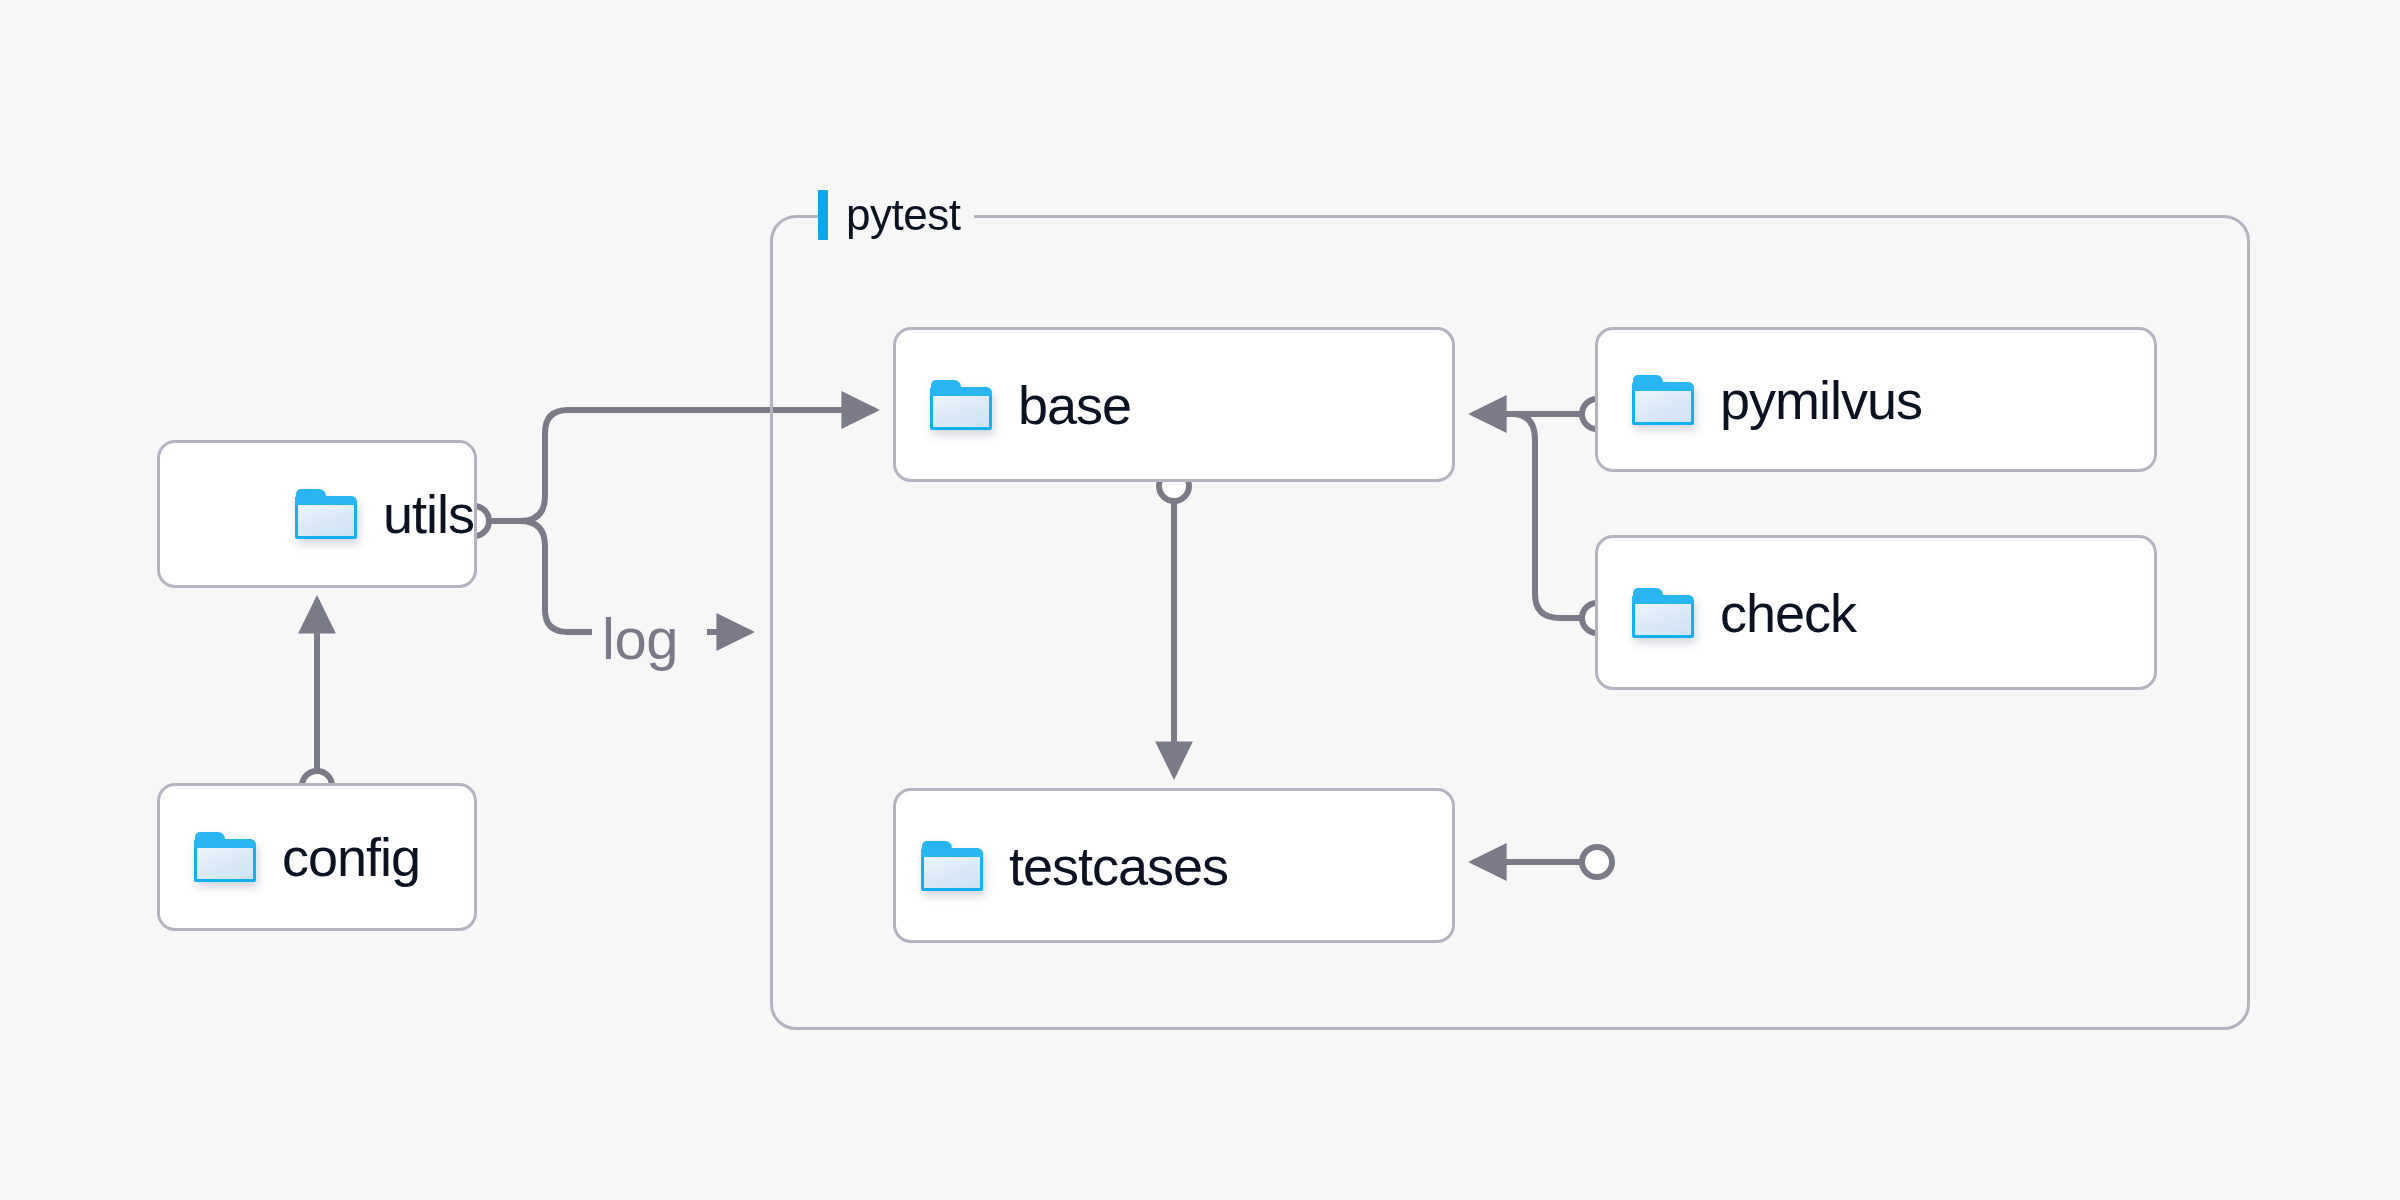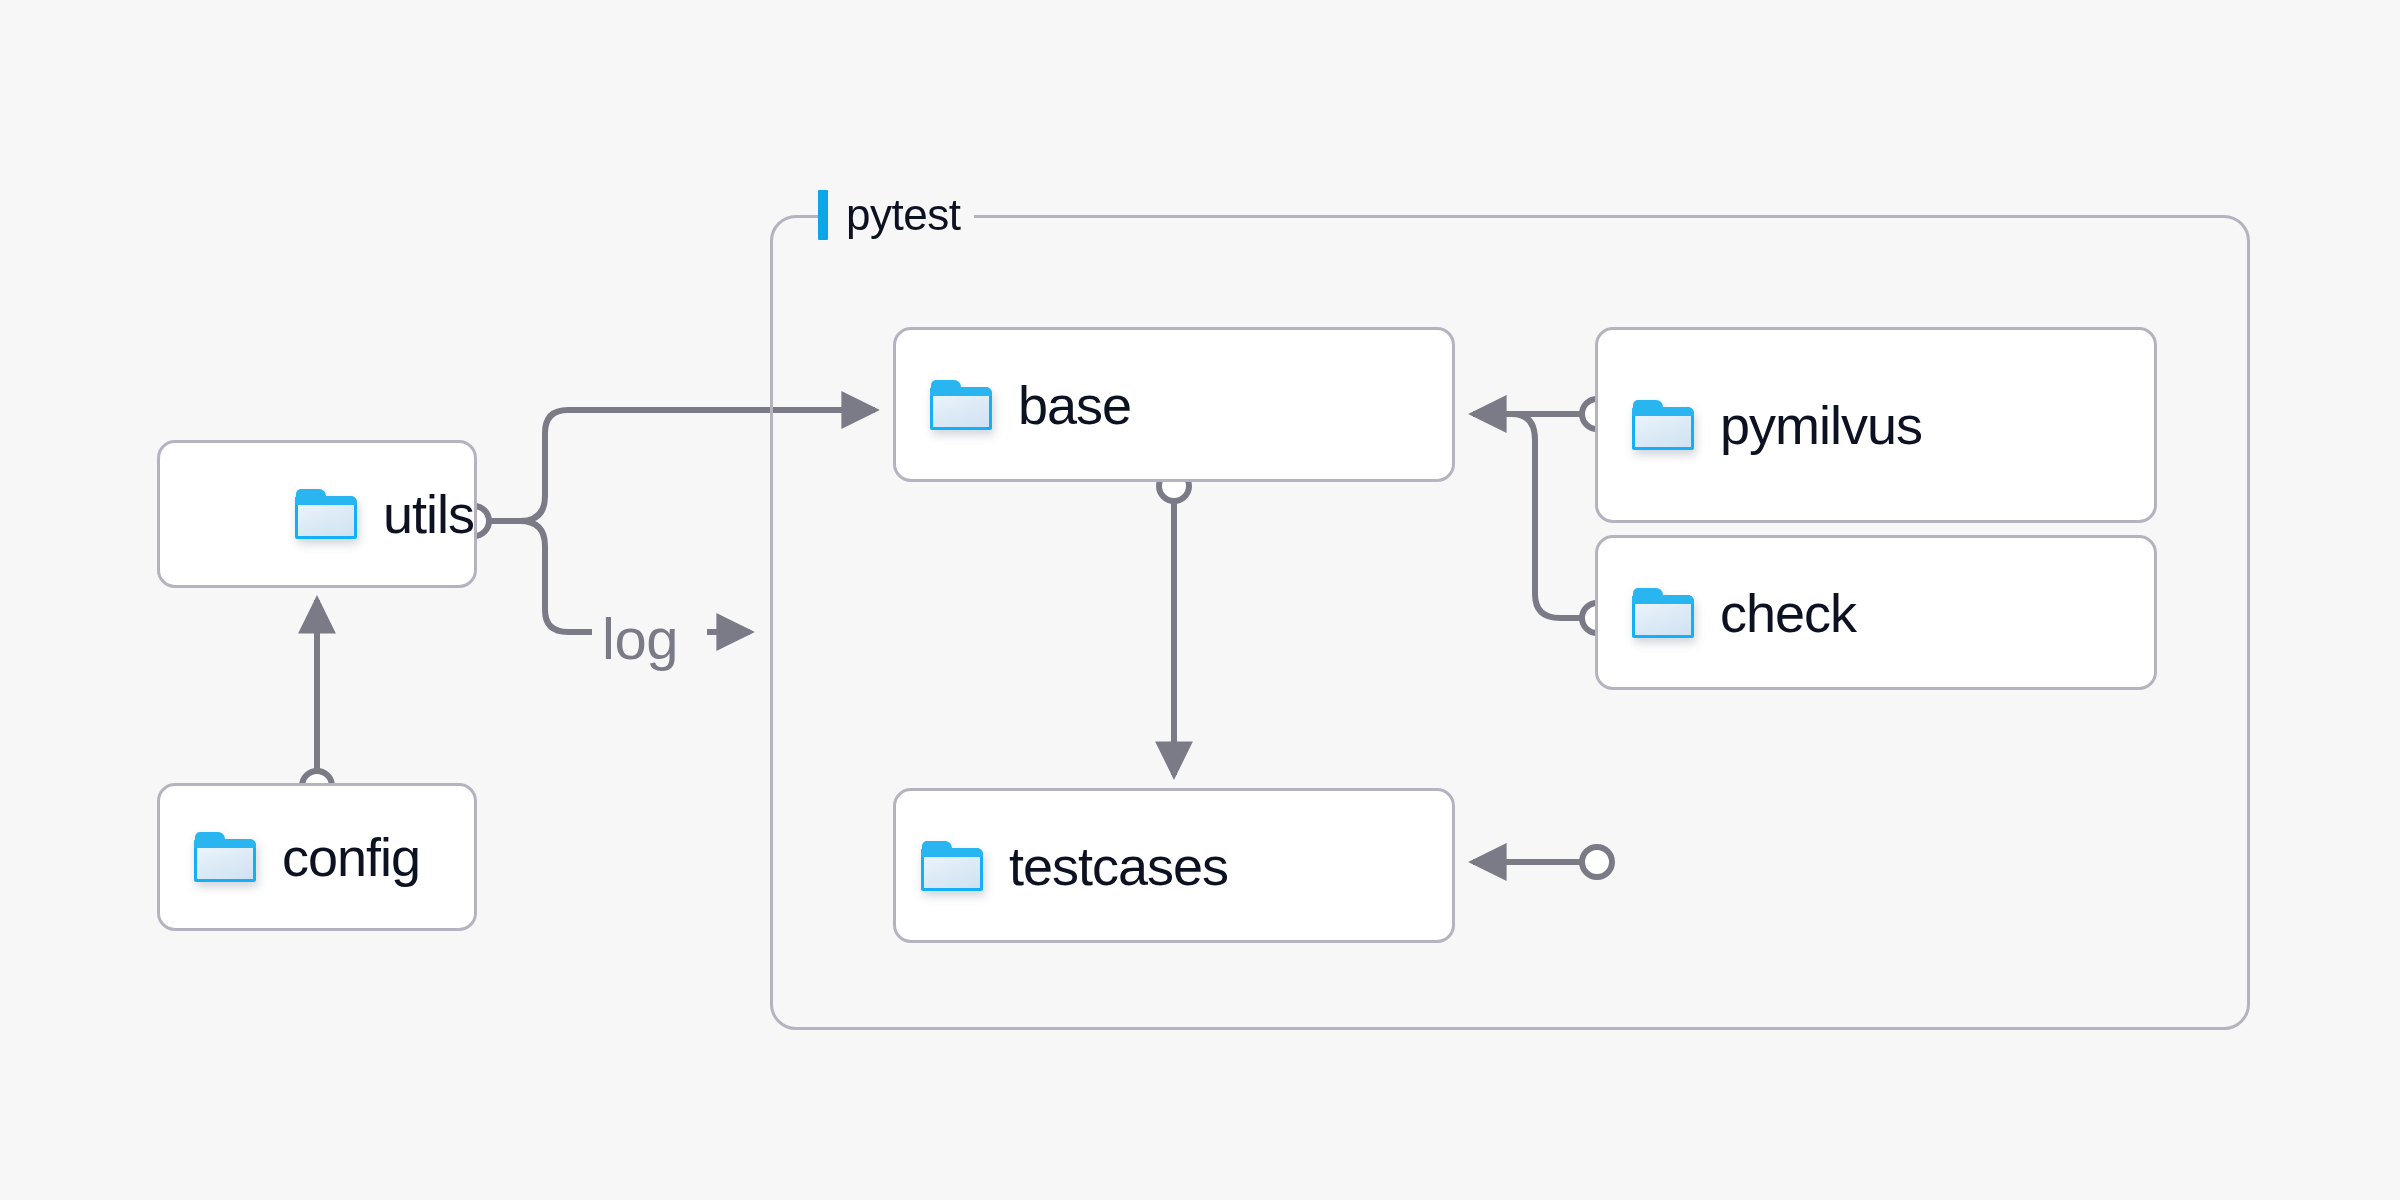--- a/index.html
+++ b/index.html
@@ -194,21 +194,21 @@
 
   <div class="node" style="left:893px; top:788px; width:562px; height:155px;padding-left:25px;">
     <span class="folder">
       <span class="tab"></span>
         <span class="body"></span>
         <span class="lip"></span>
     </span>
     <span class="label">testcases</span>
   </div>
 
-  <div class="node" style="left:1595px; top:327px; width:562px; height:196px;">
+  <div class="node" style="left:1595px; top:327px; width:562px; height:145px;">
     <span class="folder">
       <span class="tab"></span>
         <span class="body"></span>
         <span class="lip"></span>
     </span>
     <span class="label">pymilvus</span>
   </div>
 
   <div class="node" style="left:1595px; top:535px; width:562px; height:155px;">
     <span class="folder">

